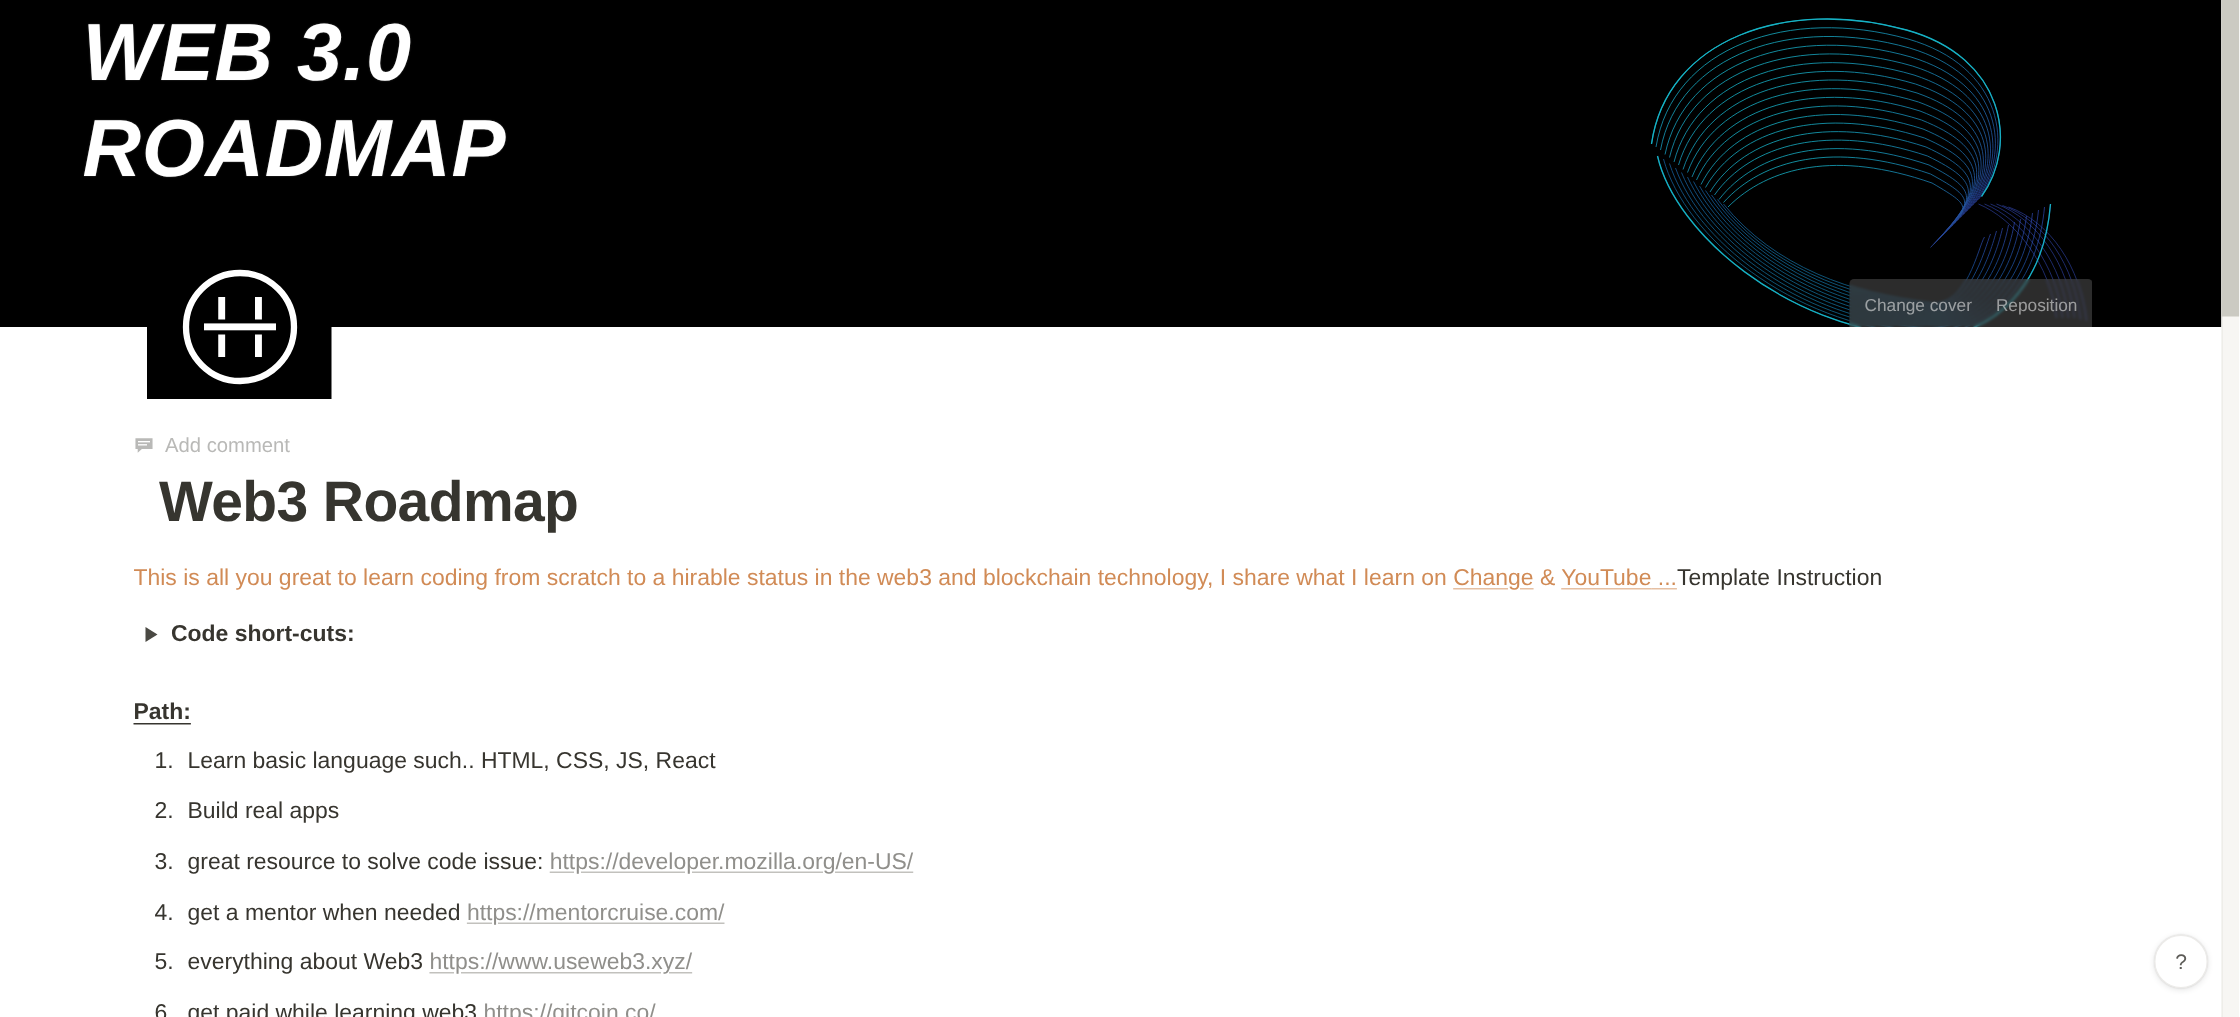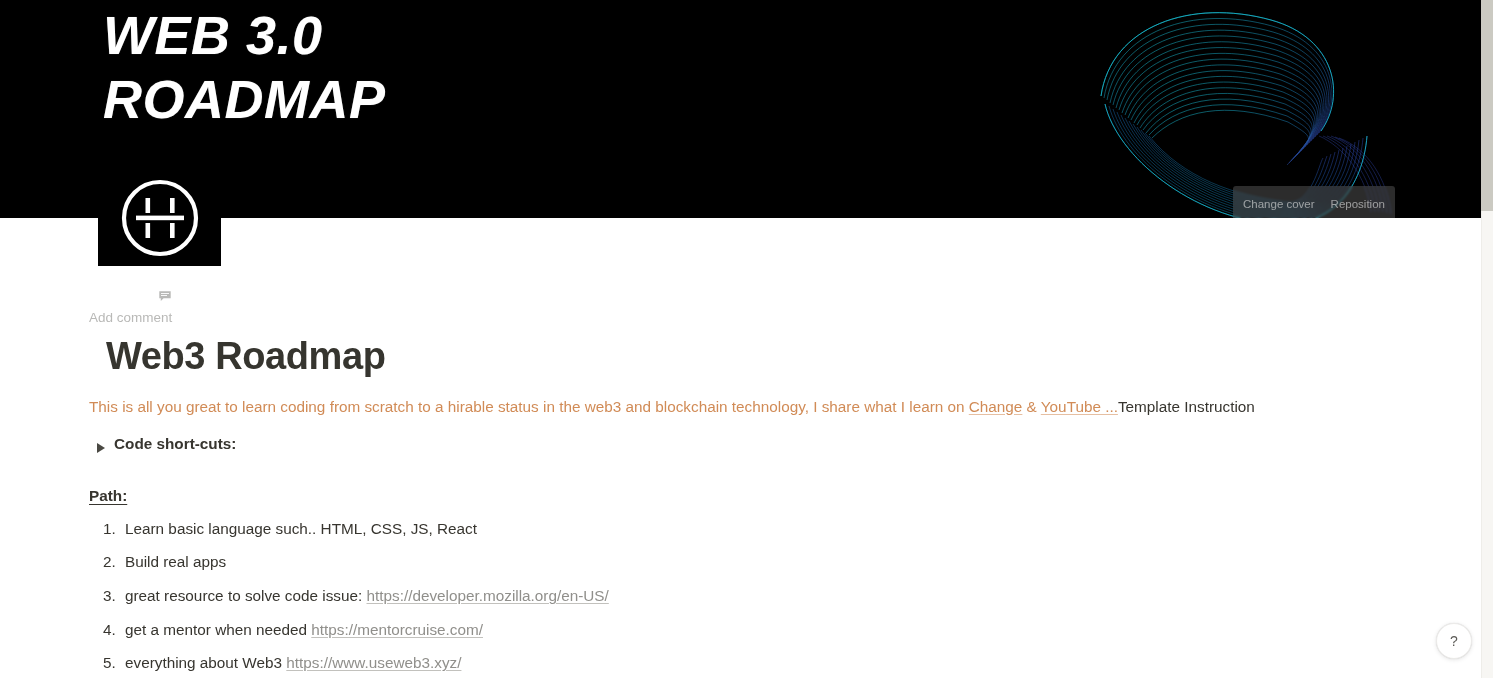--- a/index.html
+++ b/index.html
@@ -35,21 +35,20 @@
     top: 4px;
     color: #ffffff;
     font-family: "Liberation Sans", sans-serif;
     font-style: italic;
     font-weight: bold;
     font-size: 54px;
     line-height: 1.18;
     letter-spacing: 0.5px;
     white-space: pre-line;
     text-shadow: 0 0 1px rgba(255,255,255,.35);
-    margin-left: 48px;
   }
   .cover-art {
     position: absolute;
     right: -10px;
     top: -14px;
     width: 420px;
     height: 250px;
     pointer-events: none;
   }
 
@@ -104,21 +103,20 @@
   .add-comment {
     display: flex;
     align-items: flex-end;
     gap: 7px;
     margin-top: 71px;
     color: #b9b9b7;
     font-size: 13.5px;
     cursor: pointer;
     user-select: none;
     width: max-content;
-    flex-direction: column;
   }
   .bubble-icon { display: block; }
 
   .page-title {
     margin: 11px 0 0 17px;
     font-size: 38px;
     font-weight: bold;
     color: #36352f;
     letter-spacing: -0.4px;
     line-height: 1.1;
@@ -143,21 +141,21 @@
     text-decoration: underline;
     text-decoration-color: rgba(209,139,86,.55);
     text-underline-offset: 2px;
     cursor: pointer;
     width: max-content;
   }
   .desc .dark-tail { color: #37352f; }
 
   .toggle-row {
     display: flex;
-    align-items: flex-end;
+    align-items: center;
     gap: 9px;
     margin-top: 16px;
     padding-left: 8px;
     font-size: 15.3px;
     font-weight: bold;
     color: #37352f;
   }
   .tri {
     width: 0; height: 0;
     border-left: 8px solid #4a4943;

